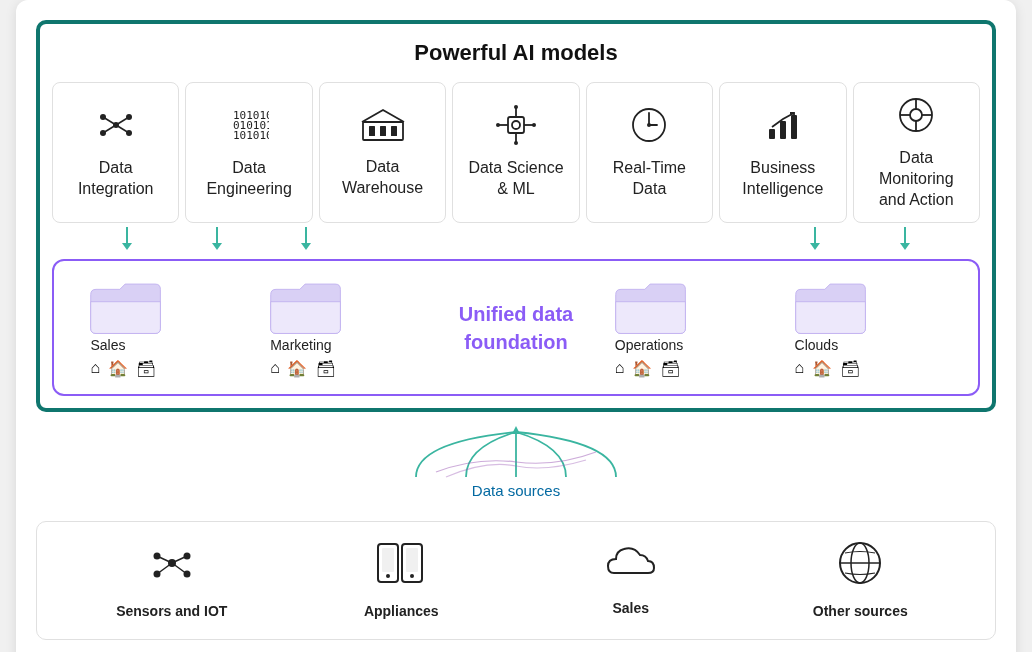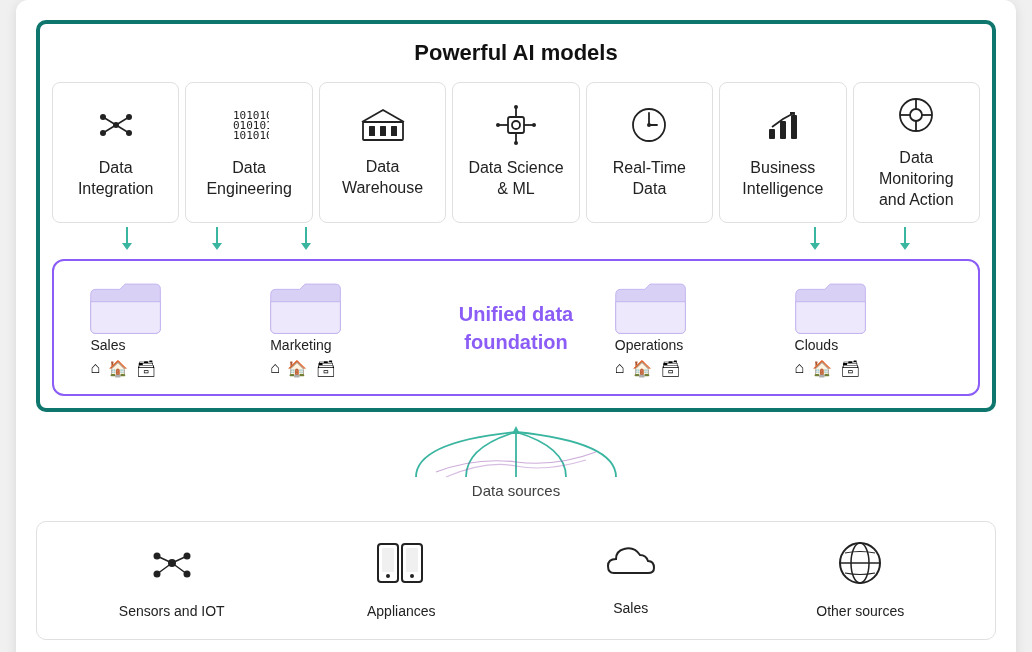--- a/index.html
+++ b/index.html
@@ -134,21 +134,21 @@
     
     .connector-section {
       display: flex;
       flex-direction: column;
       align-items: center;
       padding: 10px 0 4px;
     }
     .data-sources-label {
       font-size: 15px;
       font-weight: 500;
-      color: #404040;
+      color: #0369a1;
       margin-bottom: 12px;
     }
 
     
     .data-sources-section {
       border: 1px solid #e0e0e0;
       border-radius: 10px;
       padding: 16px 20px 20px;
       margin-top: 6px;
     }
@@ -165,20 +165,21 @@
       width: 140px;
     }
     .source-icon {
       font-size: 44px;
       line-height: 1;
     }
     .source-label {
       font-size: 14px;
       text-align: left;
       color: #222;
+      font-weight: bold;
     }
 
     
     .governance-bar {
       background: #e8e0f8;
       border-radius: 10px;
       padding: 18px;
       text-align: center;
       font-size: 18px;
       font-weight: 600;

